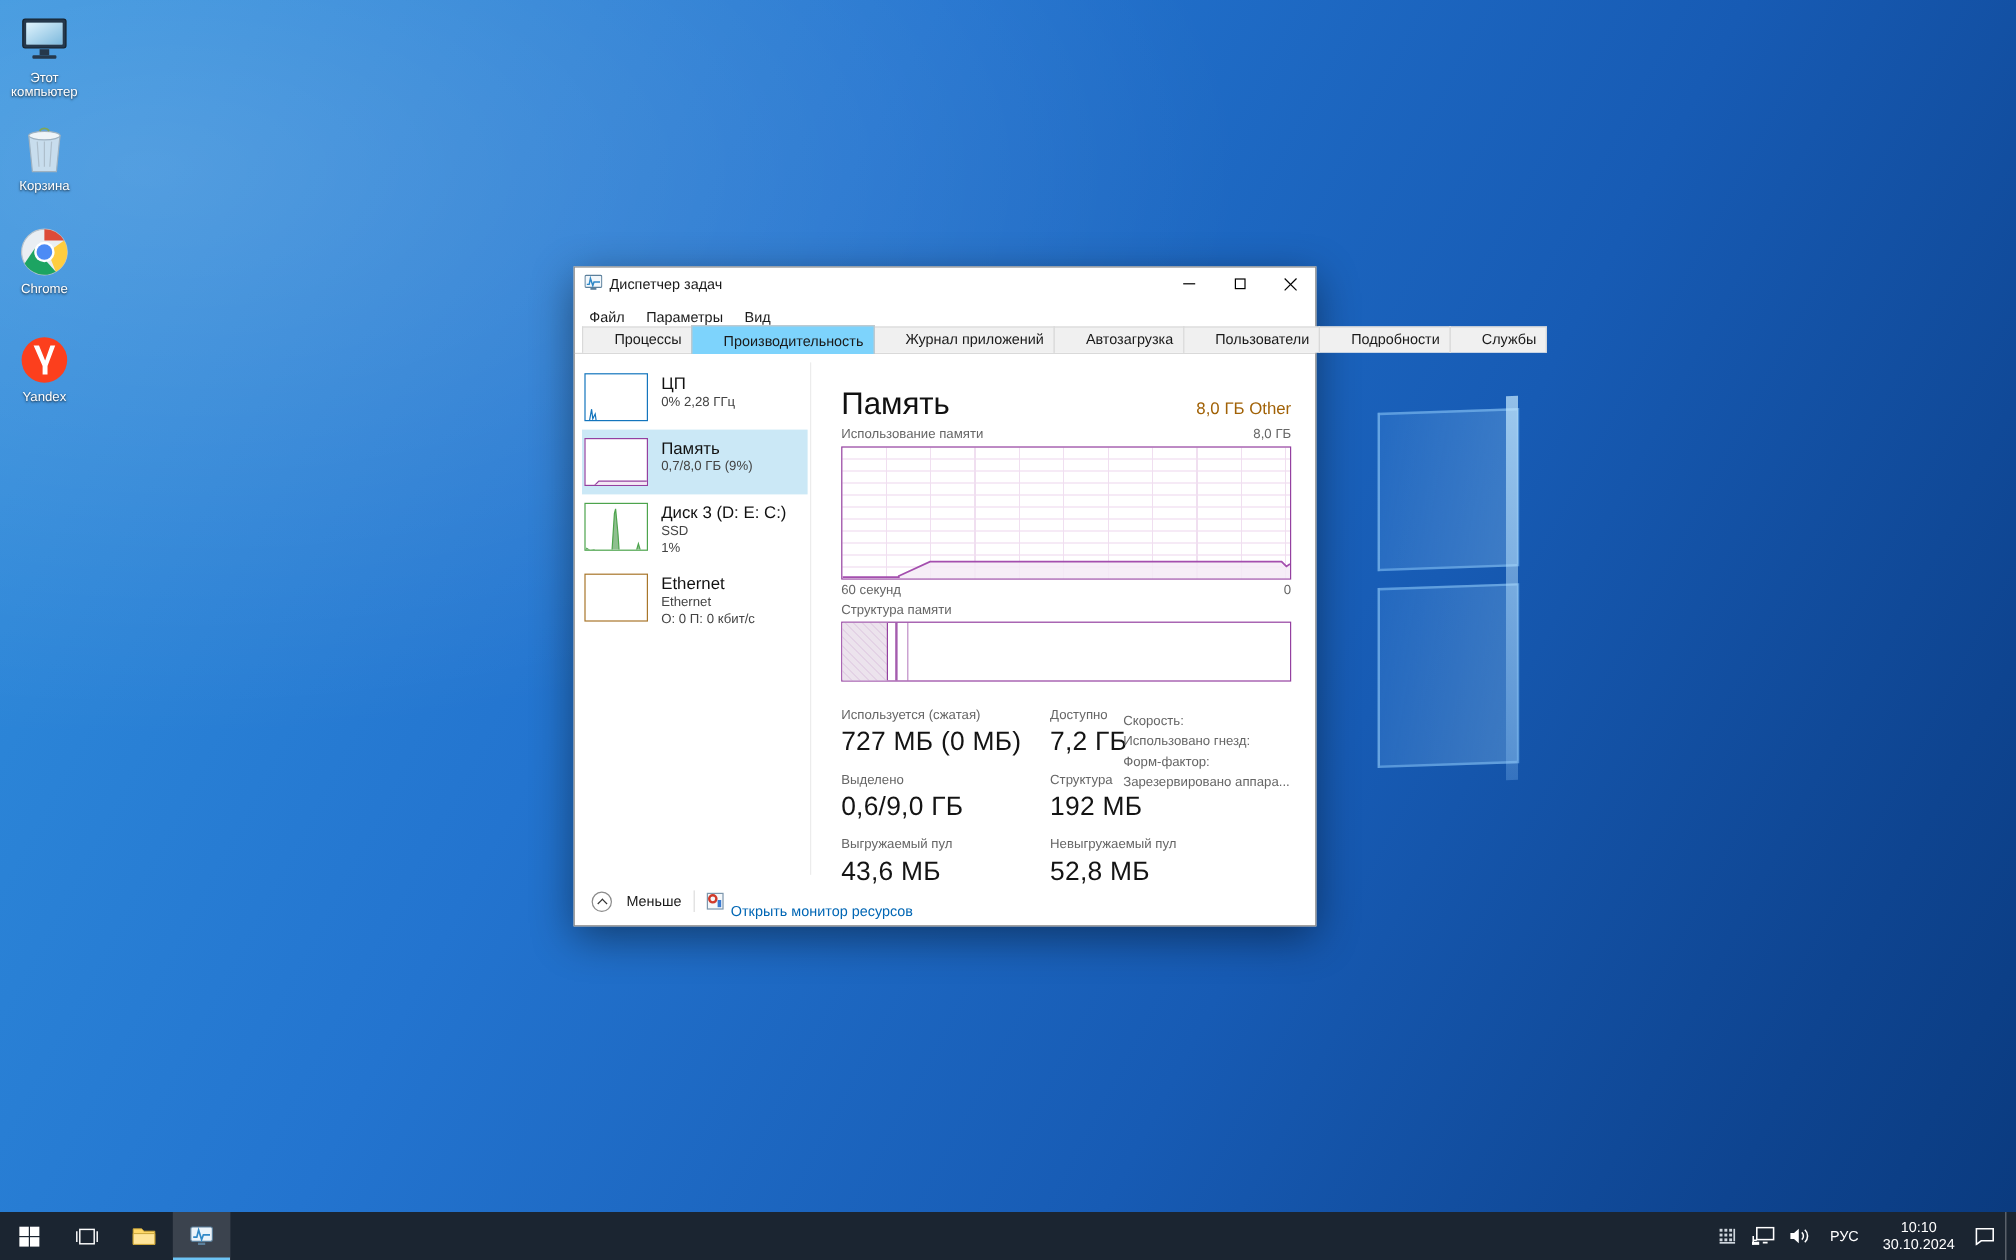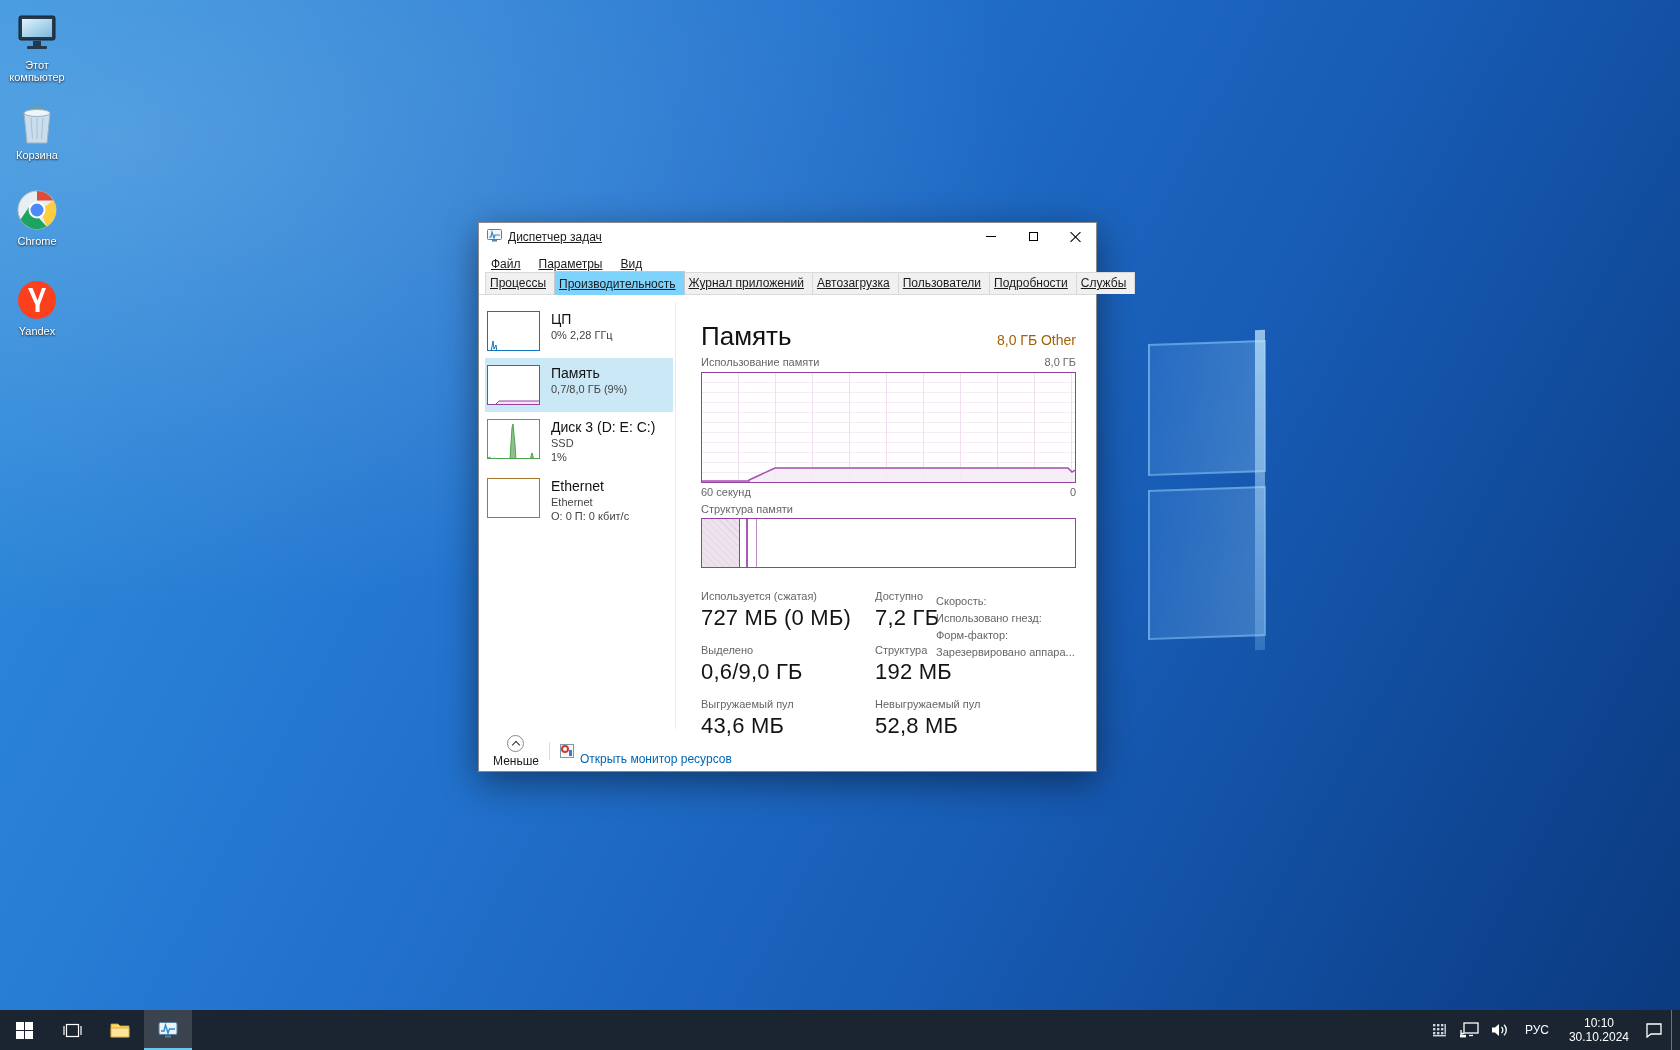--- a/index.html
+++ b/index.html
@@ -16,35 +16,35 @@
   .paneA{left:1148px;top:342px;width:118px;height:132px;}
   .paneB{left:1148px;top:488px;width:118px;height:150px;}
   .paneGlow{position:absolute;left:1255px;top:330px;width:10px;height:320px;background:linear-gradient(to bottom,rgba(200,235,255,.7),rgba(150,205,255,.25));transform:skewY(-2deg);}
 
   
   .dicon{position:absolute;left:0;width:74px;display:flex;flex-direction:column;align-items:center;gap:3px;cursor:pointer;}
   .dicon .ic{width:44px;height:44px;display:flex;align-items:center;justify-content:center;}
   .dicon .lbl{font-size:11px;color:#fff;text-align:center;line-height:12px;text-shadow:0 1px 2px rgba(0,0,0,.85);}
 
   
-  .win{position:absolute;left:478px;top:222px;width:619px;height:550px;background:#fff;border:1px solid #8a8a8a;box-shadow:0 10px 34px rgba(0,0,0,.45);font-size:12px;color:#1a1a1a;text-decoration:underline;}
+  .win{position:absolute;left:478px;top:222px;width:619px;height:550px;background:#fff;border:1px solid #8a8a8a;box-shadow:0 10px 34px rgba(0,0,0,.45);font-size:12px;color:#1a1a1a;}
   .titlebar{height:27px;display:flex;align-items:center;padding-left:8px;}
   .titlebar .title{margin-left:6px;font-size:12px;}
   .caption{margin-left:auto;display:flex;height:100%;}
   .cbtn{width:42px;height:100%;display:flex;align-items:center;justify-content:center;}
   .glyph-min{width:10px;height:1px;background:#000;display:block;}
   .glyph-max{width:9px;height:9px;border:1px solid #000;display:block;}
   .glyph-close{position:relative;width:11px;height:11px;display:block;}
   .glyph-close:before,.glyph-close:after{content:"";position:absolute;left:5px;top:-1px;width:1px;height:14px;background:#000;}
   .glyph-close:before{transform:rotate(45deg);}
   .glyph-close:after{transform:rotate(-45deg);}
   .menubar{height:21px;display:flex;align-items:flex-end;gap:18px;padding-left:12px;font-size:12px;}
   .menubar span{cursor:default;}
   .tabstrip{display:flex;align-items:flex-end;padding:2px 6px 0 6px;border-bottom:1px solid #d9d9d9;height:24px;}
-  .tab{padding:3px 8px 4px 4px;font-size:12px;background:#f0f0f0;border:1px solid #d9d9d9;border-bottom:none;margin-right:-1px;white-space:nowrap;cursor:pointer;}
+  .tab{padding:3px 8px 4px 26px;font-size:12px;background:#f0f0f0;border:1px solid #d9d9d9;border-bottom:none;margin-right:-1px;white-space:nowrap;cursor:pointer;}
   .tab.active{background:#7dd3fc;position:relative;padding-top:5px;margin-bottom:-1px;border-color:#c8c8c8;}
 
   .content{position:absolute;top:73px;bottom:42px;left:0;right:0;}
   .vdivider{position:absolute;left:196px;top:6px;bottom:0;width:1px;background:#ececec;}
 
   
   .sidebar{position:absolute;left:6px;top:8px;width:188px;}
   .sitem{display:flex;gap:11px;padding:7px 6px 7px 2px;cursor:pointer;}
   .sitem.selected{background:var(--selection);}
   .thumb{width:53px;height:40px;background:#fff;border:1px solid #999;flex:0 0 auto;position:relative;overflow:hidden;}
@@ -78,21 +78,21 @@
   .seg-line2{position:absolute;left:54px;top:0;bottom:0;width:1px;background:var(--memory);opacity:.6;}
 
   .stats{position:absolute;left:0;top:294px;display:grid;grid-template-columns:max-content max-content;column-gap:24px;row-gap:13px;}
   .slabel{font-size:11px;color:#666;margin-bottom:3px;white-space:nowrap;}
   .sval{font-size:22px;font-weight:400;color:#141414;letter-spacing:.2px;white-space:nowrap;}
   .details{position:absolute;left:235px;top:297px;font-size:11px;color:#666;line-height:17px;white-space:nowrap;max-width:140px;}
   .details div{overflow:hidden;text-overflow:ellipsis;}
 
   
   .wfooter{position:absolute;left:0;right:0;bottom:0;height:40px;display:flex;align-items:center;padding-left:14px;gap:10px;}
-  .less{display:flex;align-items:center;gap:2px;cursor:pointer;flex-direction:column;}
+  .less{display:flex;align-items:center;gap:12px;cursor:pointer;}
   .circ{width:17px;height:17px;border:1px solid #8a8a8a;border-radius:50%;position:relative;}
   .circ:after{content:"";position:absolute;left:5px;top:6px;width:5px;height:5px;border-left:1px solid #333;border-top:1px solid #333;transform:rotate(45deg);}
   .fsep{width:1px;height:18px;background:#dcdcdc;}
   .rlink{display:flex;align-items:center;gap:6px;cursor:pointer;}
   .rlink .txt{color:var(--link);font-size:12px;margin-top:16px;}
   .rmicon{width:14px;height:14px;position:relative;}
   .rmicon .scr{position:absolute;inset:0;border:1px solid #7d97ad;background:#f4f8fb;}
   .rmicon .ring{position:absolute;left:1px;top:1px;width:8px;height:8px;border:2px solid #d03a2b;border-radius:50%;}
   .rmicon .bar{position:absolute;right:2px;bottom:2px;width:3px;height:6px;background:#3a7ad0;}
 

